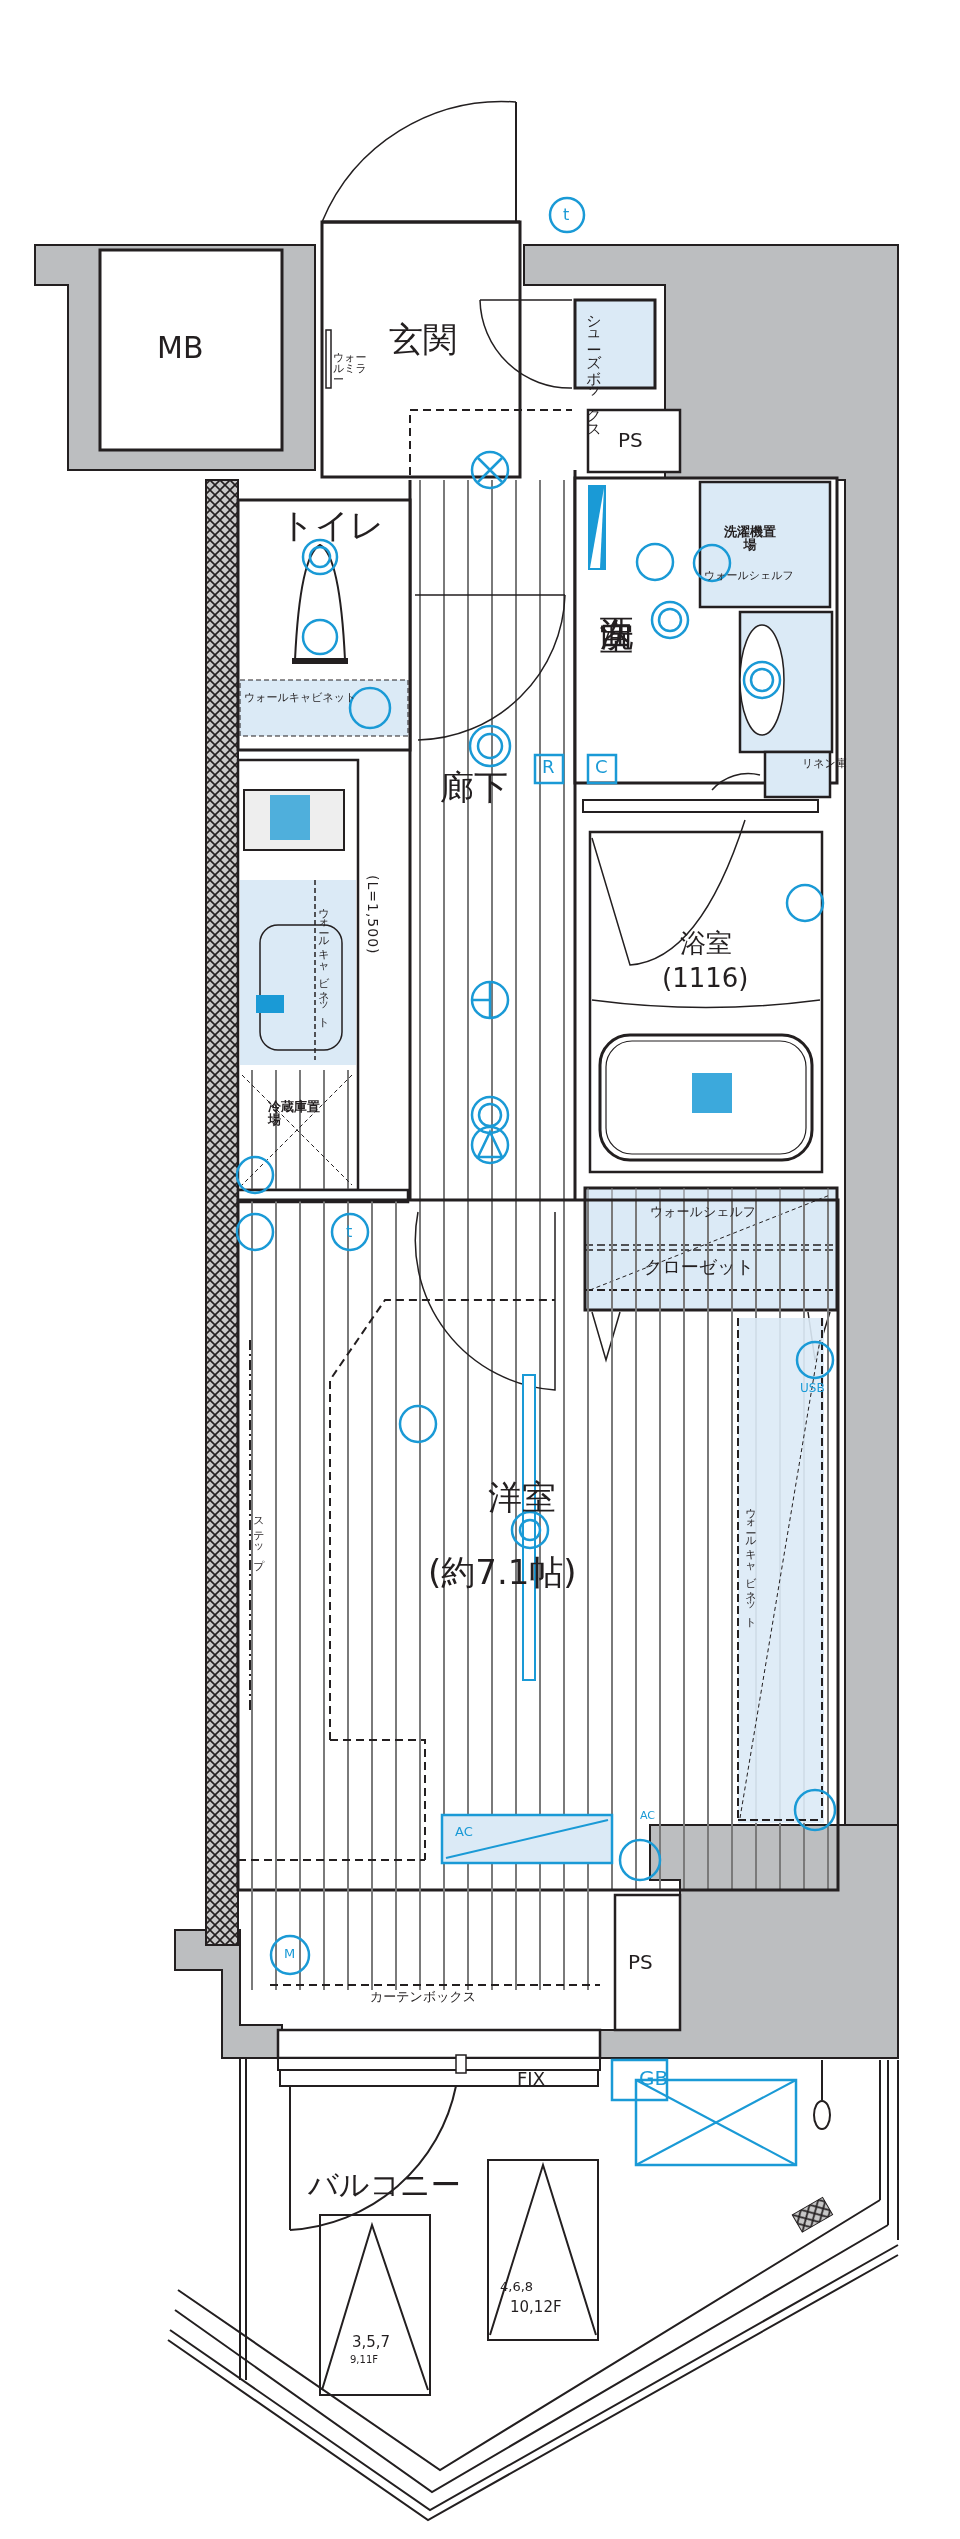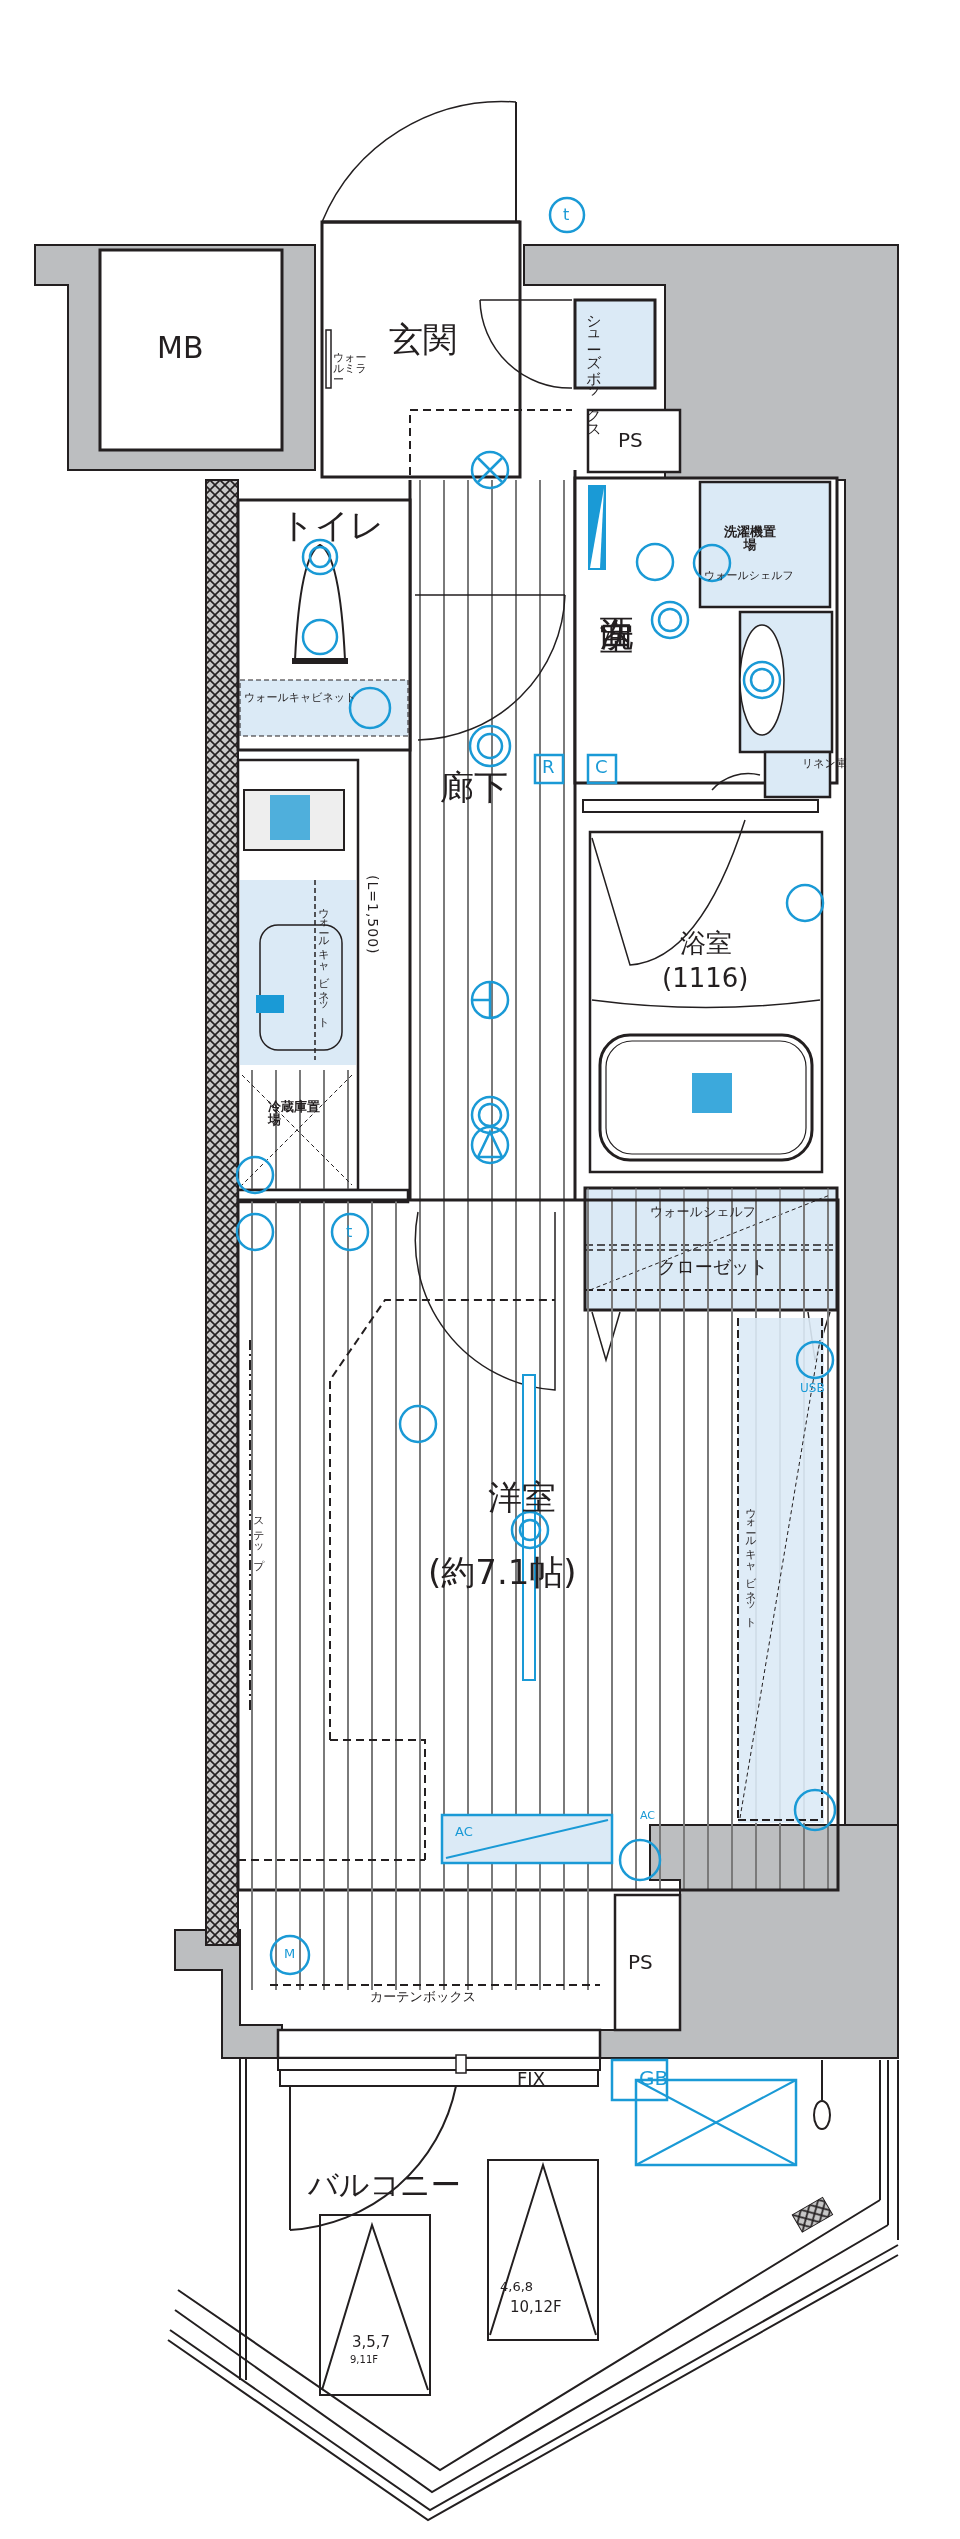--- a/index.html
+++ b/index.html
@@ -292,21 +292,21 @@
 <div class="lbl tiny" style="left:770px;top:758px;width:50px;white-space:normal;margin-left:32px;">リネン庫</div>
 
 <div class="lbl mid" style="left:680px;top:930px;font-size:26px;">浴室</div>
 <div class="lbl mid" style="left:662px;top:965px;font-size:26px;">(1116)</div>
 
 <div class="lbl tiny vert" style="left:318px;top:900px;">ウォールキャビネット</div>
 <div class="lbl small vert" style="left:366px;top:875px;font-size:14px;writing-mode:vertical-rl;text-orientation:mixed;">(L=1,500)</div>
 <div class="lbl small" style="left:268px;top:1100px;width:60px;white-space:normal;font-weight:bold;">冷蔵庫置場</div>
 
 <div class="lbl small" style="left:650px;top:1205px;">ウォールシェルフ</div>
-<div class="lbl mid" style="left:658px;top:1258px;font-size:18px;">クローゼット</div>
+<div class="lbl mid" style="left:644px;top:1258px;font-size:18px;">クローゼット</div>
 
 <div class="lbl big" style="left:488px;top:1480px;">洋室</div>
 <div class="lbl big" style="left:428px;top:1555px;">(約7.1帖)</div>
 <div class="lbl tiny vert" style="left:253px;top:1510px;">ステップ</div>
 <div class="lbl tiny vert" style="left:745px;top:1500px;">ウォールキャビネット</div>
 <div class="lbl small blue" style="left:800px;top:1382px;font-size:12px;text-align:center;">USB</div>
 <div class="lbl small blue" style="left:455px;top:1825px;">AC</div>
 <div class="lbl small blue" style="left:640px;top:1810px;font-size:11px;">AC</div>
 <div class="lbl small blue" style="left:284px;top:1947px;">M</div>
 <div class="lbl small blue" style="left:563px;top:207px;font-size:16px;">t</div>

